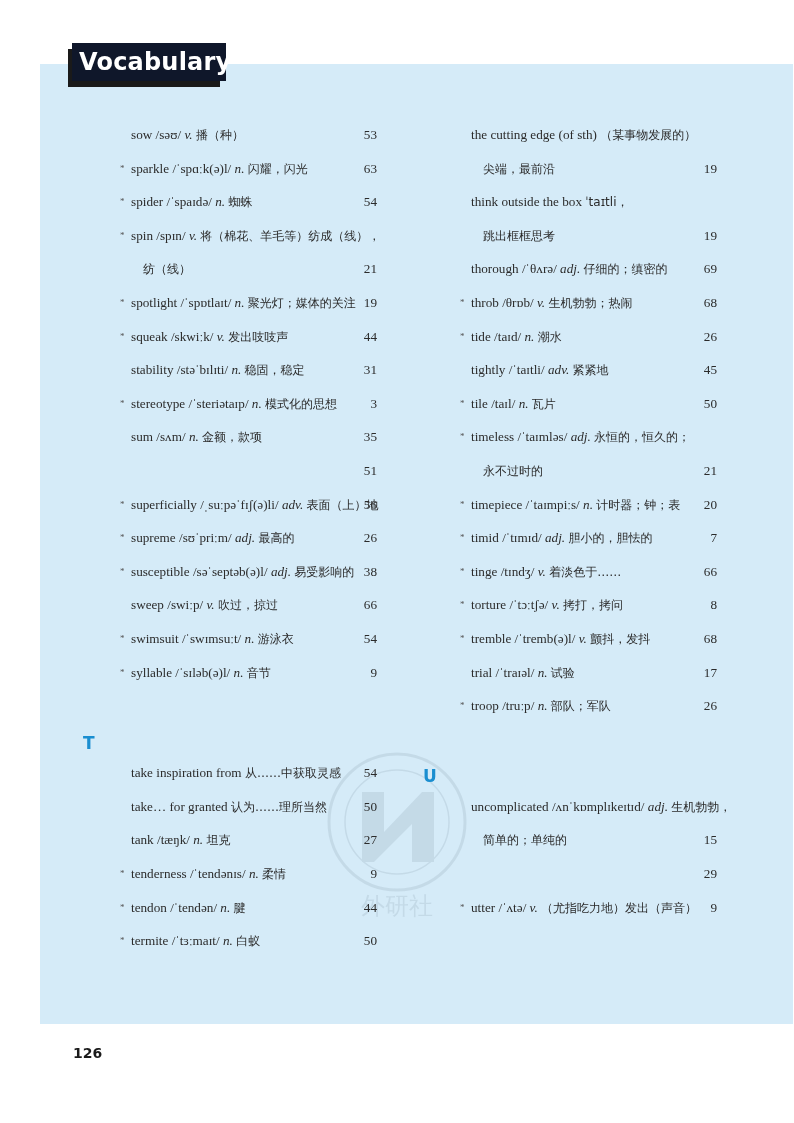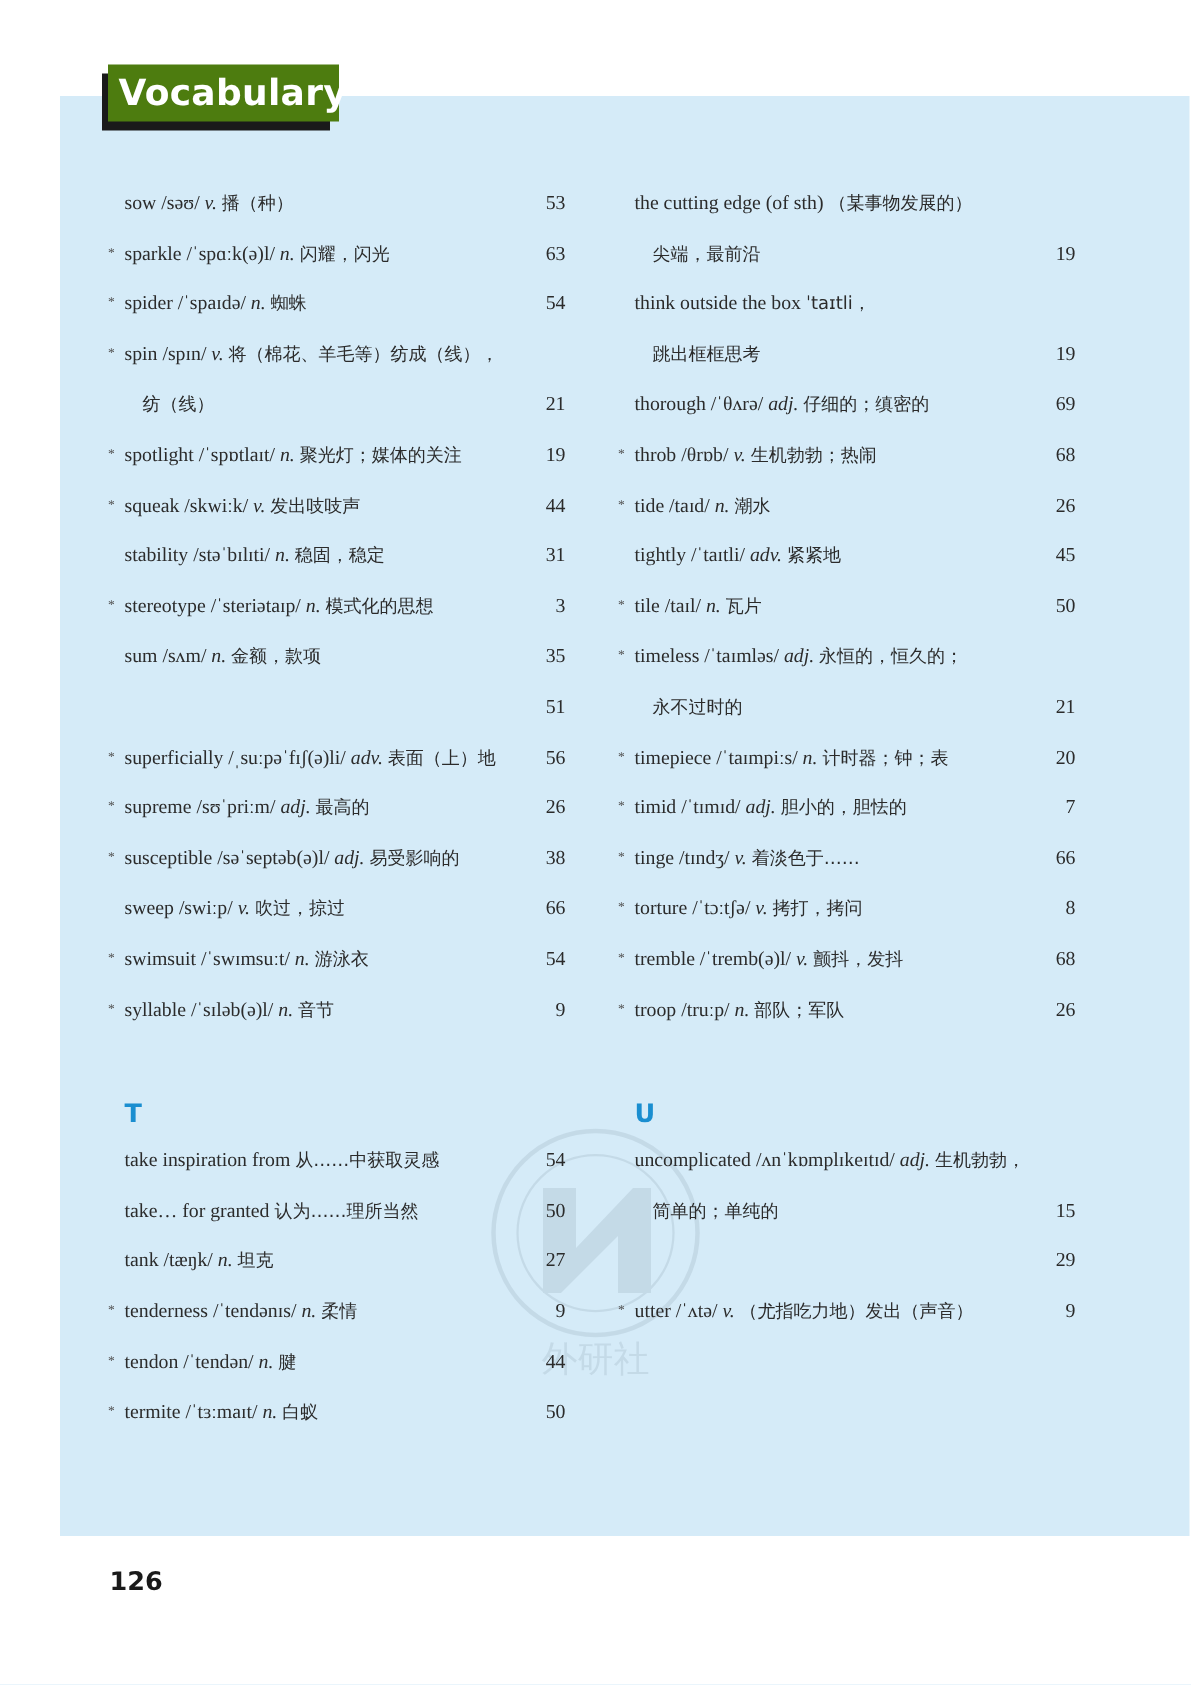--- a/index.html
+++ b/index.html
@@ -12,54 +12,54 @@
   .panel {
     position: absolute; left: 40px; top: 64px; width: 753px; height: 960px;
     background: #d5ebf8;
   }
   .title-wrap { position: absolute; left: 68px; top: 43px; }
   .title-shadow {
     position: absolute; left: 0; top: 6px; width: 152px; height: 38px; background: #1a1a1a;
   }
   .title-box {
     position: absolute; left: 4px; top: 0; height: 38px; width: 154px;
-    background: #4d7c0f; color: #fff;
+    background: #0f172a; color: #fff;
     font-family: "DejaVu Sans", "Liberation Sans", sans-serif; font-weight: bold;
     font-size: 24px; line-height: 38px; padding-left: 7px; box-sizing: border-box;
     letter-spacing: 0.2px;
   }
   .watermark {
     position: absolute; left: 322px; top: 752px; width: 150px; height: 170px;
     opacity: 0.18; pointer-events: none;
   }
   .col { position: absolute; top: 118px; }
   .col-left { left: 72px; width: 305px; }
   .col-right { left: 412px; width: 305px; }
   .row {
     position: relative; height: 33.6px; line-height: 33.6px;
-    font-size: 13.2px; white-space: nowrap;
+    font-size: 13.2px; white-space: nowrap; margin-left: 48px;
   }
   .row .bullet {
     position: absolute; left: 0; top: 0; width: 8px; font-size: 9px; color: #555;
   }
   .row .text { position: absolute; left: 11px; }
   .row.cont .text { left: 23px; }
   .row .page { position: absolute; right: 0; top: 0; }
   .row .pos { font-style: italic; }
   .row .cn { font-family: "DejaVu Sans", sans-serif; font-size: 12px; }
   .heading {
     height: 33.6px; line-height: 40px; padding-left: 11px;
     font-family: "DejaVu Sans", "Liberation Sans", sans-serif; font-weight: bold;
     font-size: 17px; color: #1a8ed0;
   }
   .spacer { height: 33.6px; }
   .page-num {
     position: absolute; left: 73px; top: 1045px;
     font-family: "DejaVu Sans", "Liberation Sans", sans-serif; font-weight: bold;
-    font-size: 17px; color: #1a1a1a;
+    font-size: 14px; color: #1a1a1a;
   }
 </style>
 </head>
 <body>
 
 <div class="panel"></div>
 
 <div class="title-wrap">
   <div class="title-shadow"></div>
   <div class="title-box">Vocabulary</div>
@@ -265,20 +265,25 @@
       <span class="bullet">*</span>
       <span class="text"><span>torture /ˈtɔːtʃə/</span> <span class="pos">v.</span>  <span class="cn">拷打，拷问</span></span>
       <span class="page">8</span>
     </div>
     <div class="row">
       <span class="bullet">*</span>
       <span class="text"><span>tremble /ˈtremb(ə)l/</span> <span class="pos">v.</span>  <span class="cn">颤抖，发抖</span></span>
       <span class="page">68</span>
     </div>
     <div class="row">
+      <span class="bullet"></span>
+      <span class="text"><span>trial /ˈtraɪəl/</span> <span class="pos">n.</span>  <span class="cn">试验</span></span>
+      <span class="page">17</span>
+    </div>
+    <div class="row">
       <span class="bullet">*</span>
       <span class="text"><span>troop /truːp/</span> <span class="pos">n.</span>  <span class="cn">部队；军队</span></span>
       <span class="page">26</span>
     </div>
     <div class="spacer"></div>
     <div class="heading">U</div>
     <div class="row">
       <span class="bullet"></span>
       <span class="text"><span>uncomplicated /ʌnˈkɒmplɪkeɪtɪd/</span> <span class="pos">adj.</span>  <span class="cn">生机勃勃，</span></span>
       <span class="page"></span>

